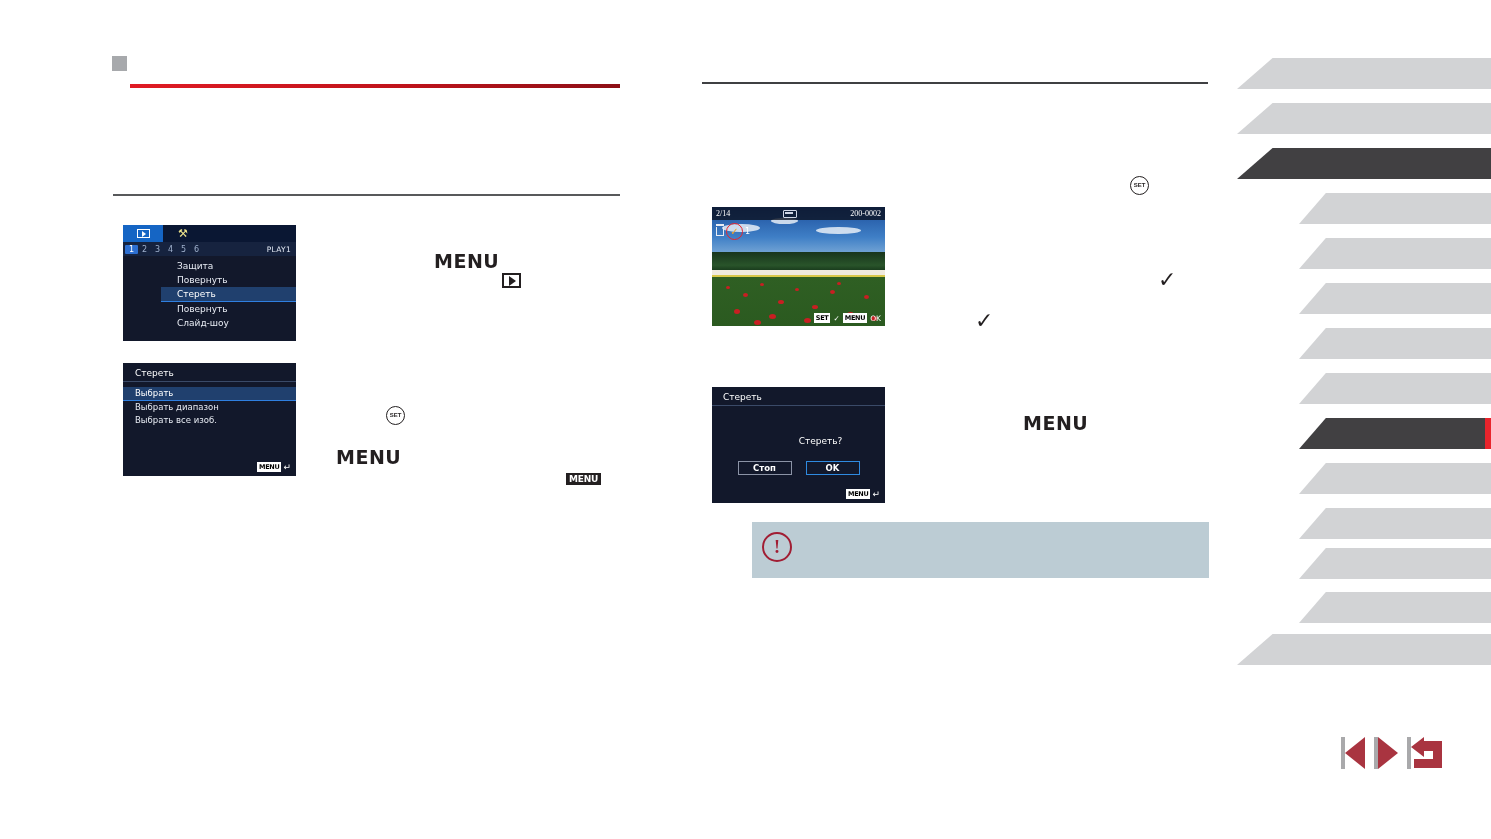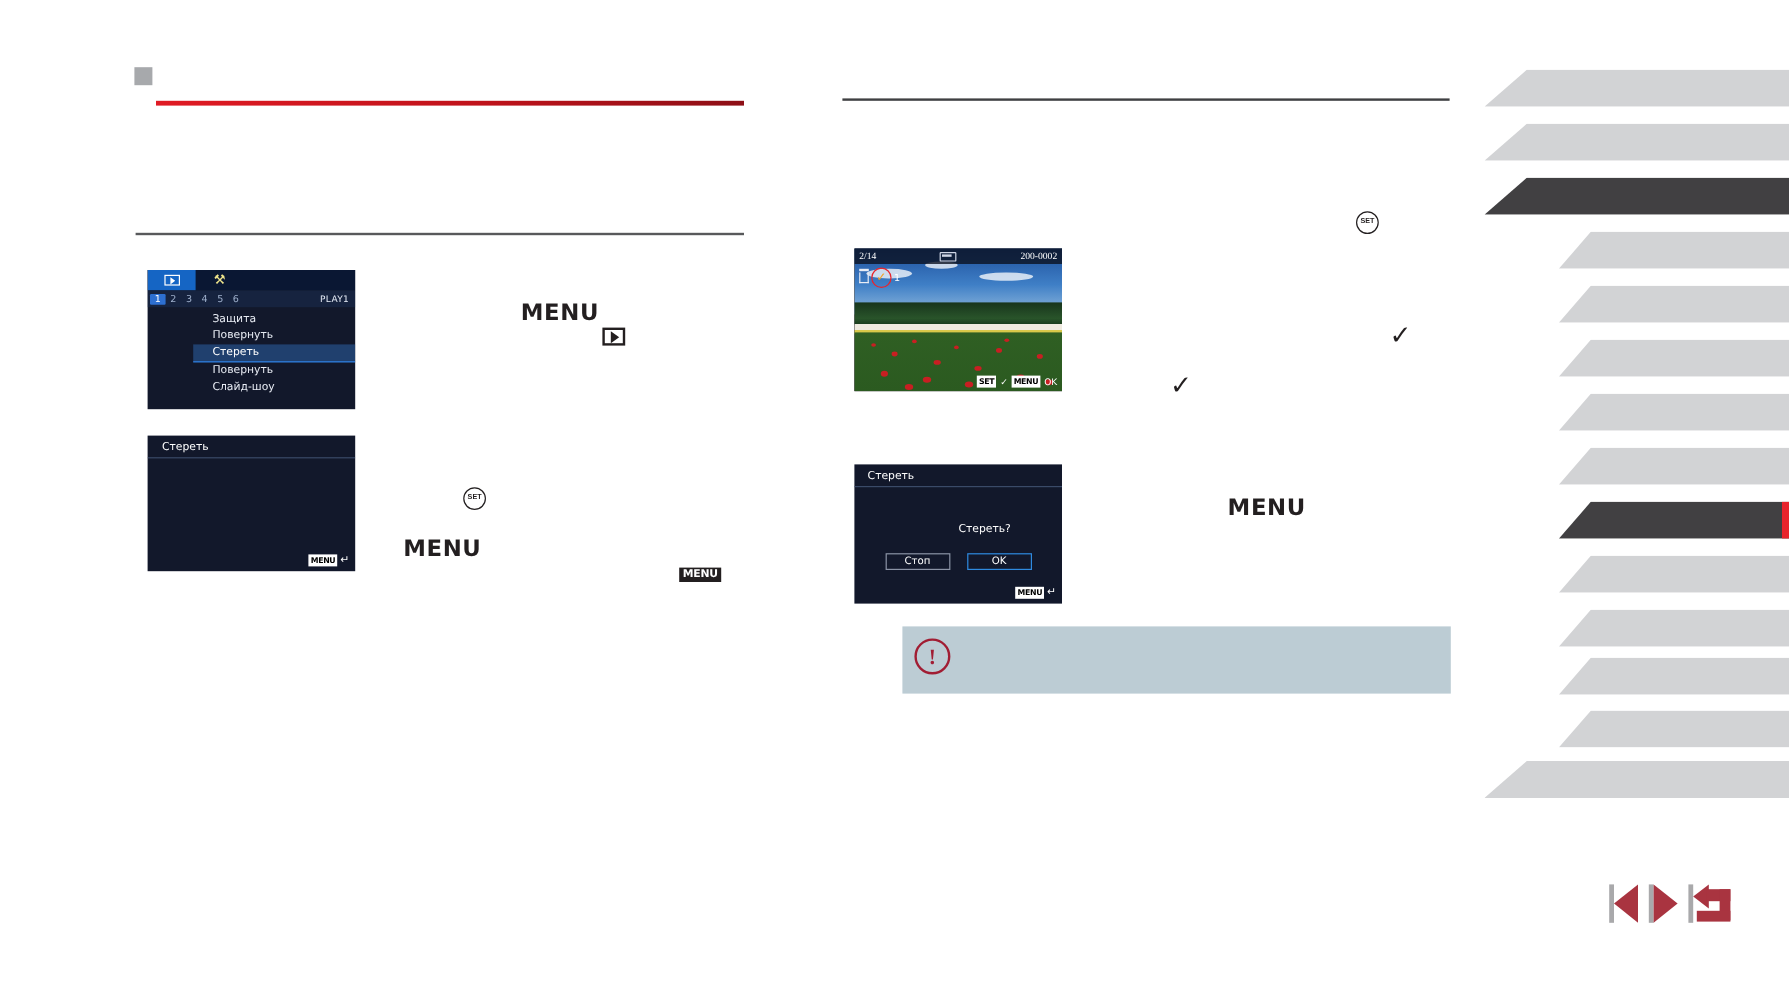--- a/index.html
+++ b/index.html
@@ -227,21 +227,21 @@
     margin-top: 30px;
     padding-left: 44px;
   }
   .dlg-btns {
     display:flex; justify-content:center; gap:14px;
     margin-top: 15px;
   }
   .dlg-btn {
     width:54px; height:14px; line-height:13px;
     text-align:center; font-size:8.5px; color:#ffffff;
-    border:1px solid #8b93a6; box-sizing:border-box;
+    border:1px solid #8b93a6; box-sizing:border-box;font-weight:bold;
   }
   .dlg-btn.sel { border-color:#2f8ae0; }
 
   
   .glyph { position:absolute; }
   .glyph-menu-text {
     font-family:"DejaVu Sans", sans-serif;
     font-weight:bold; font-size:19px; letter-spacing:.5px; color:#231f20;
   }
   .glyph-play-box {
@@ -373,20 +373,25 @@
     <div class="menu-item">Защита</div>
     <div class="menu-item">Повернуть</div>
     <div class="menu-item hl">Стереть</div>
     <div class="menu-item">Повернуть</div>
     <div class="menu-item">Слайд-шоу</div>
   </div>
 </div>
 
 <div class="cam cam-menu2">
   <div class="sub-title">Стереть</div>
+  <div class="sub-items">
+    <div class="sub-item hl">Выбрать</div>
+    <div class="sub-item">Выбрать диапазон</div>
+    <div class="sub-item">Выбрать все изоб.</div>
+  </div>
   <div class="badge-menu-ret">
     <span class="badge-menu">MENU</span>
     <span class="ico-return">↵</span>
   </div>
 </div>
 
 <div class="cam cam-photo">
   <div class="photo-art">
     <div class="sky"></div>
     <div class="cloud" style="left:6%;top:14%;width:22%;height:7%;"></div>

